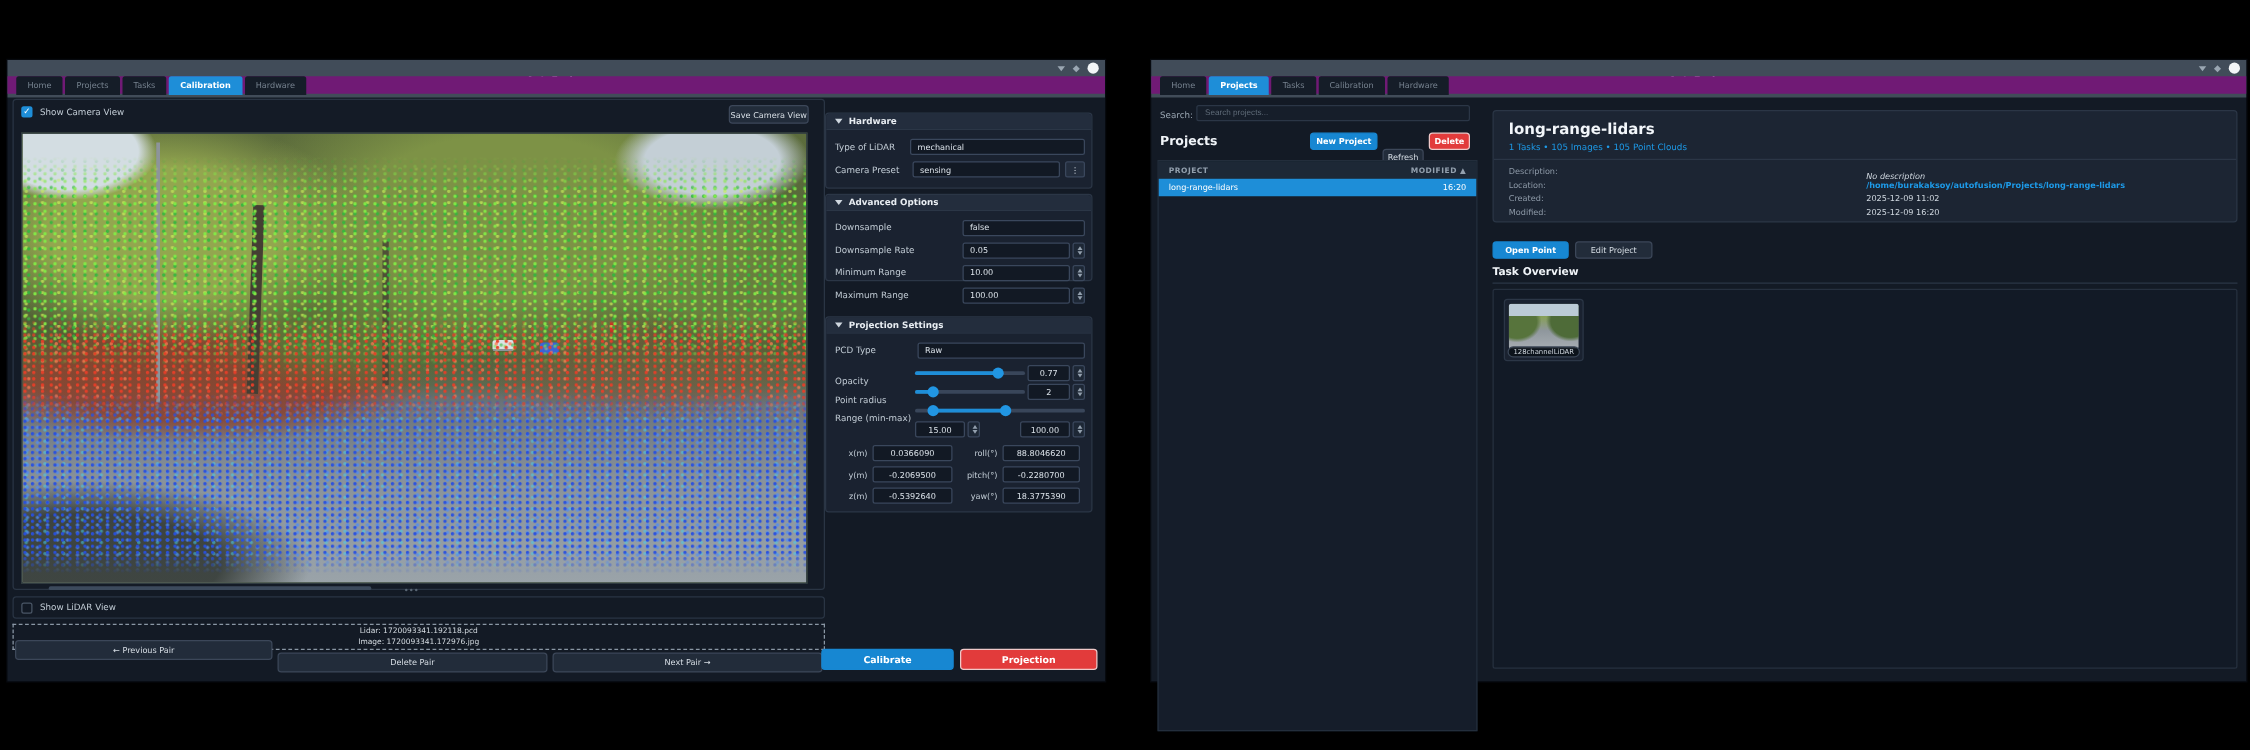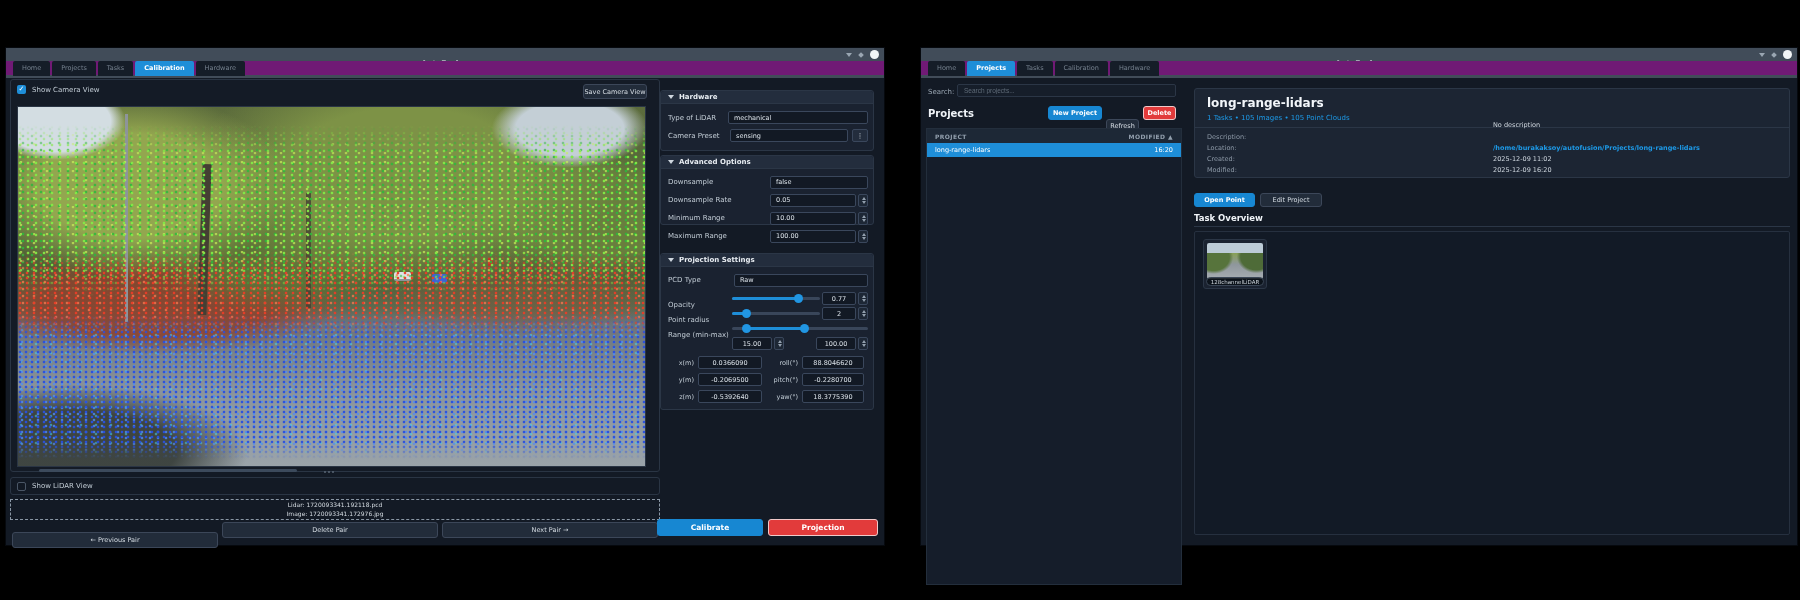--- a/index.html
+++ b/index.html
@@ -175,21 +175,21 @@
     <div style="position:absolute; left:4px; top:429px; width:650px; height:18px; border:1px solid #2a3544; border-radius:3px; display:flex; align-items:center; gap:6px; padding-left:6px;">
       <span class="chk off"></span>
       <span class="label">Show LiDAR View</span>
     </div>
 
     <div class="dashedbox" style="left:4px; top:451px; width:650px; height:21px;">
       <div>Lidar: 1720093341.192118.pcd</div>
       <div>Image: 1720093341.172976.jpg</div>
     </div>
 
-    <div class="btn" style="position:absolute; left:6px; top:484px; width:206px; height:16px;">
+    <div class="btn" style="position:absolute; left:6px; top:464px; width:206px; height:16px;">
         <span>← Previous Pair</span>
       </div>
     <div class="btn" style="position:absolute; left:216px; top:474px; width:216px; height:16px;">
         <span>Delete Pair</span>
       </div>
     <div class="btn" style="position:absolute; left:436px; top:474px; width:216px; height:16px;">
         <span>Next Pair →</span>
       </div>
 
     <div class="panel" style="left:654px; top:42px; width:214px; height:61px;">
@@ -384,21 +384,21 @@
         <span>long-range-lidars</span>
         <span>16:20</span>
       </div>
     </div>
 
     <div class="card" style="left:273px; top:40px; width:596px; height:90px;">
       <span class="cttl">long-range-lidars</span>
       <span class="csub">1 Tasks • 105 Images • 105 Point Clouds</span>
       <div class="cdiv" style="top:38px;"></div>
       <span class="frow-l" style="top:44px;">Description:</span>
-      <span class="frow-v" style="top:32px;">No description</span>
+      <span class="frow-v" style="top:48px;font-style:italic;">No description</span>
       <span class="frow-l" style="top:55px;">Location:</span>
       <span class="frow-v link" style="top:55px;">/home/burakaksoy/autofusion/Projects/long-range-lidars</span>
       <span class="frow-l" style="top:66px;">Created:</span>
       <span class="frow-v" style="top:66px;">2025-12-09 11:02</span>
       <span class="frow-l" style="top:77px;">Modified:</span>
       <span class="frow-v" style="top:77px;">2025-12-09 16:20</span>
     </div>
 
     <div class="btn blue" style="position:absolute; left:273px; top:145px; width:61px; height:14px;">
         <span>Open Point</span>

